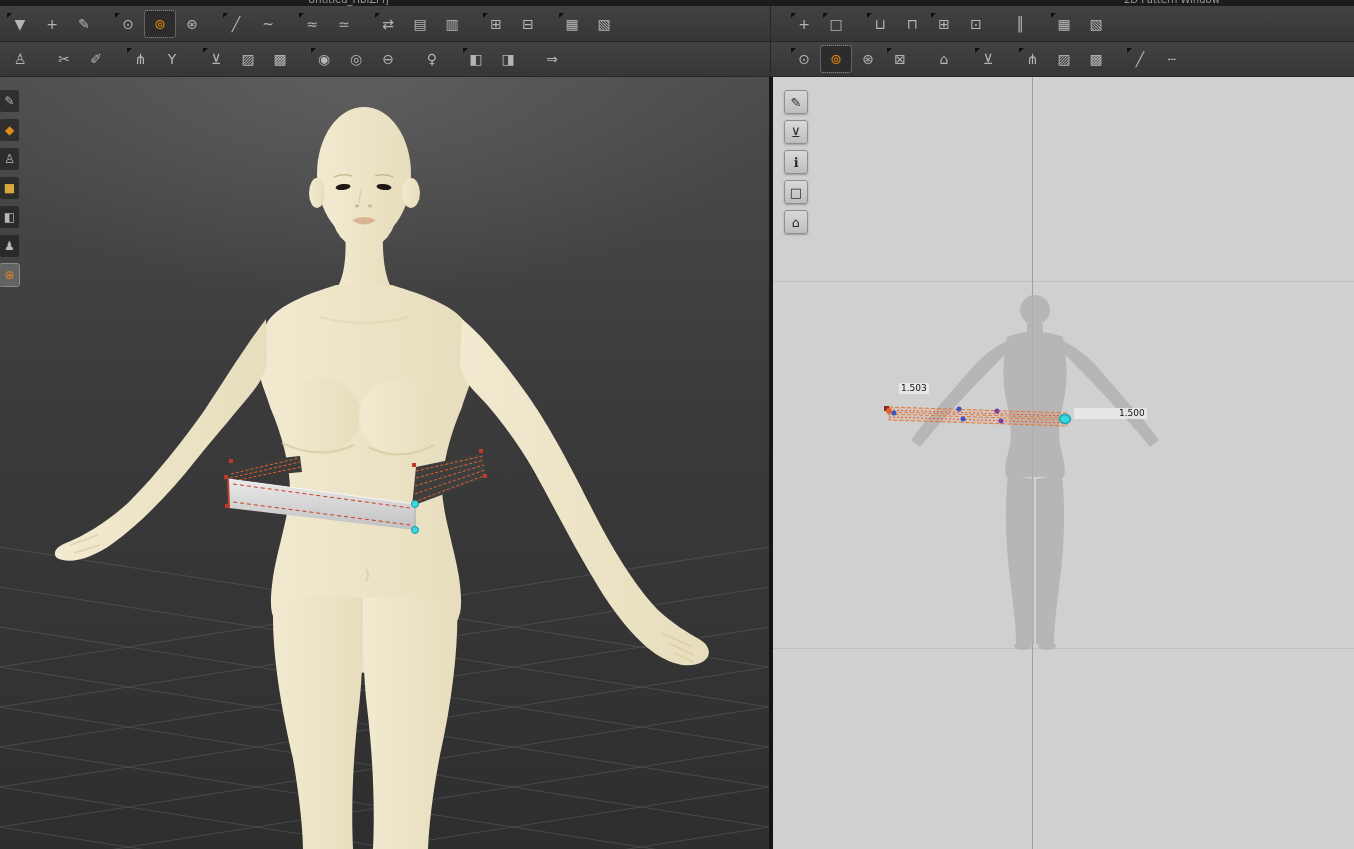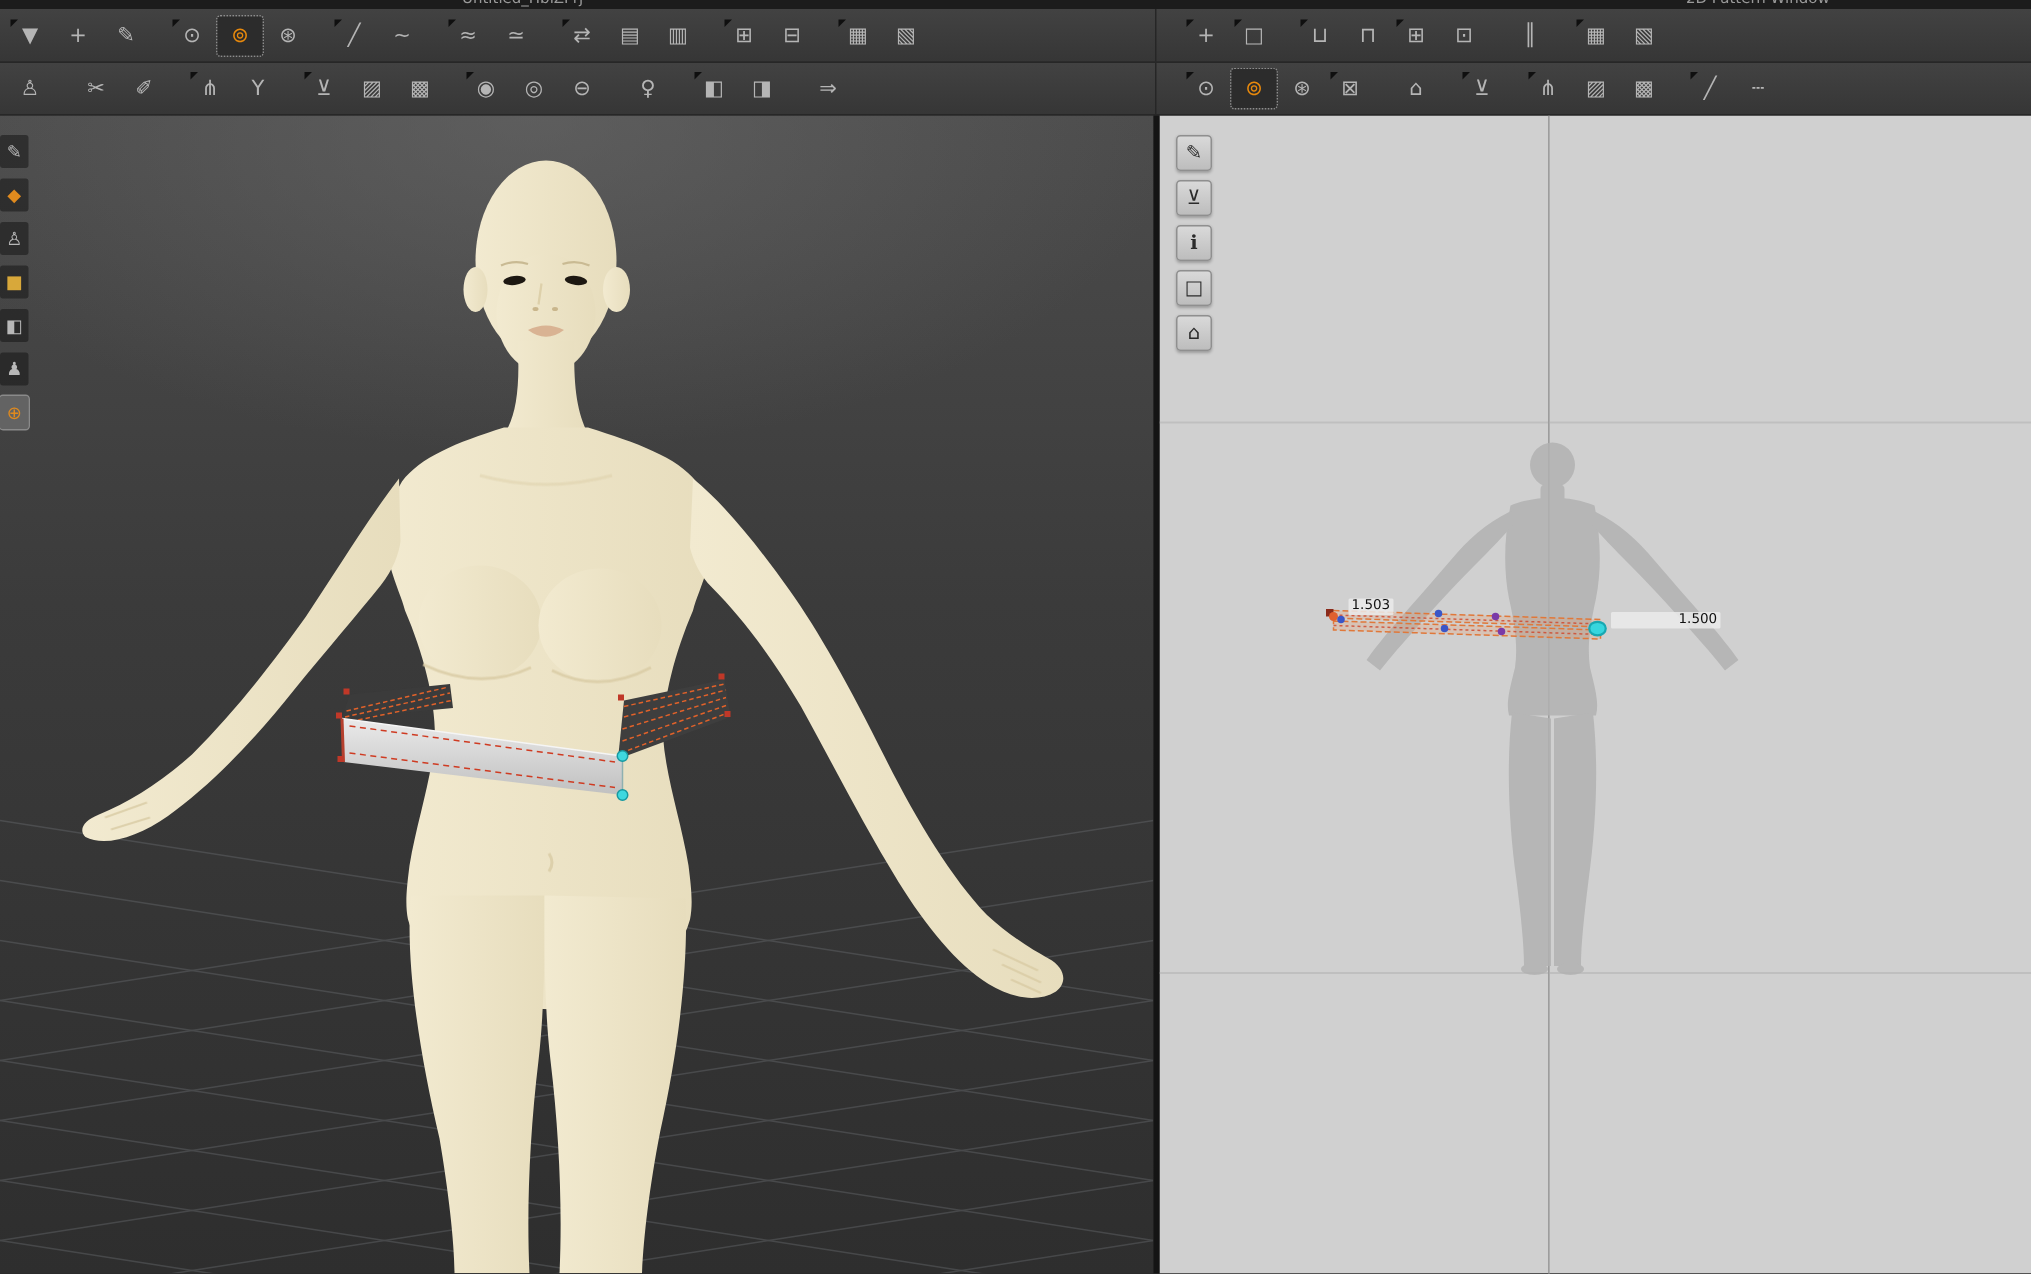--- a/index.html
+++ b/index.html
@@ -54,21 +54,21 @@
   #sidebar2d { position:absolute; left:11px; top:13px; display:flex; flex-direction:column; gap:6px; z-index:3; }
   #sidebar2d .tb-icon { width:24px; height:24px; background:linear-gradient(#d9d9d9,#bdbdbd);
     border:1px solid #8f8f8f; color:#2b2b2b; font-size:13px; border-radius:3px;
     box-shadow:0 1px 2px rgba(0,0,0,.25); }
 
   svg { position:absolute; top:0; left:0; }
 
   
   .meas { position:absolute; font-size:9px; color:#111; background:rgba(235,235,235,.85);
     padding:0 2px; border-radius:1px; line-height:11px; z-index:2; }
-  #meas-left { left:126px; top:322px; }
+  #meas-left { left:126px; top:306px; }
   #meas-right { left:301px; top:331px;padding-left:45px; }
 </style>
 </head>
 <body>
 
 <div id="titlebar">
   <span class="title" id="title-left">Untitled_HblZPrj</span>
   <span class="title" id="title-right">2D Pattern Window</span>
 </div>
 

